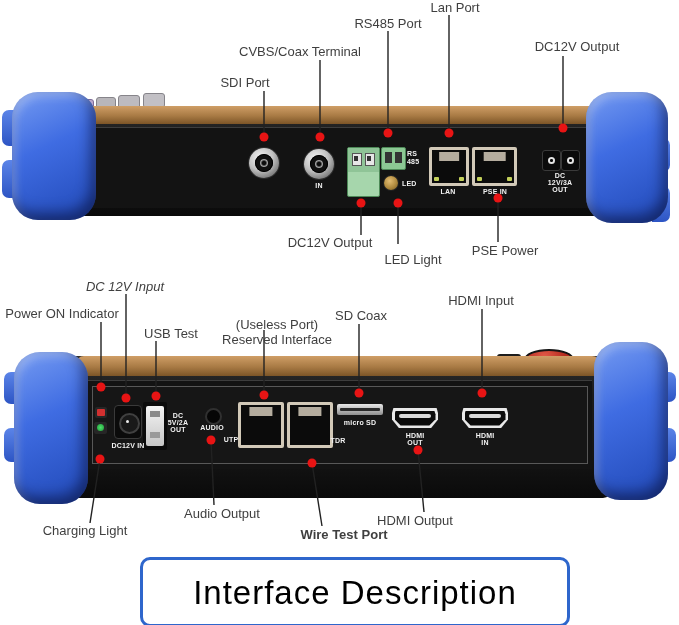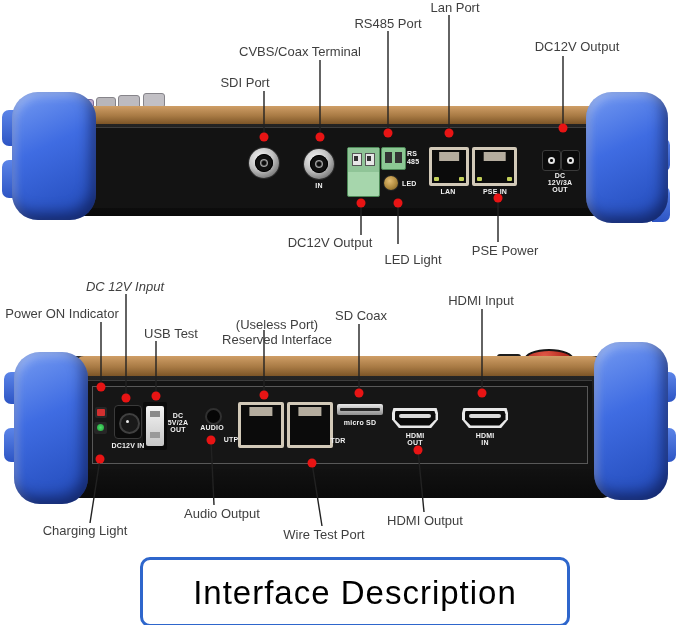--- a/index.html
+++ b/index.html
@@ -270,20 +270,20 @@
   <span class="lbl" style="left:125px; top:280px;font-style:italic;">DC 12V Input</span>
   <span class="lbl" style="left:171px; top:327px;">USB Test</span>
   <div class="lbl" style="left:277px; top:302px;margin-top:16px;">
     <div>(Useless Port)</div>
     <div>Reserved Interface</div>
   </div>
   <span class="lbl" style="left:361px; top:309px;">SD Coax</span>
   <span class="lbl" style="left:481px; top:294px;">HDMI Input</span>
   <span class="lbl" style="left:85px; top:524px;">Charging Light</span>
   <span class="lbl" style="left:222px; top:507px;">Audio Output</span>
-  <span class="lbl" style="left:324px; top:528px;">Wire Test Port</span>
-  <span class="lbl" style="left:425px; top:514px;">HDMI Output</span>
+  <span class="lbl" style="left:344px; top:528px;font-weight:bold;">Wire Test Port</span>
+  <span class="lbl" style="left:415px; top:514px;">HDMI Output</span>
 
   <div class="footer-box">
     <span>Interface Description</span>
   </div>
 
 </div>
 
 </body></html>

